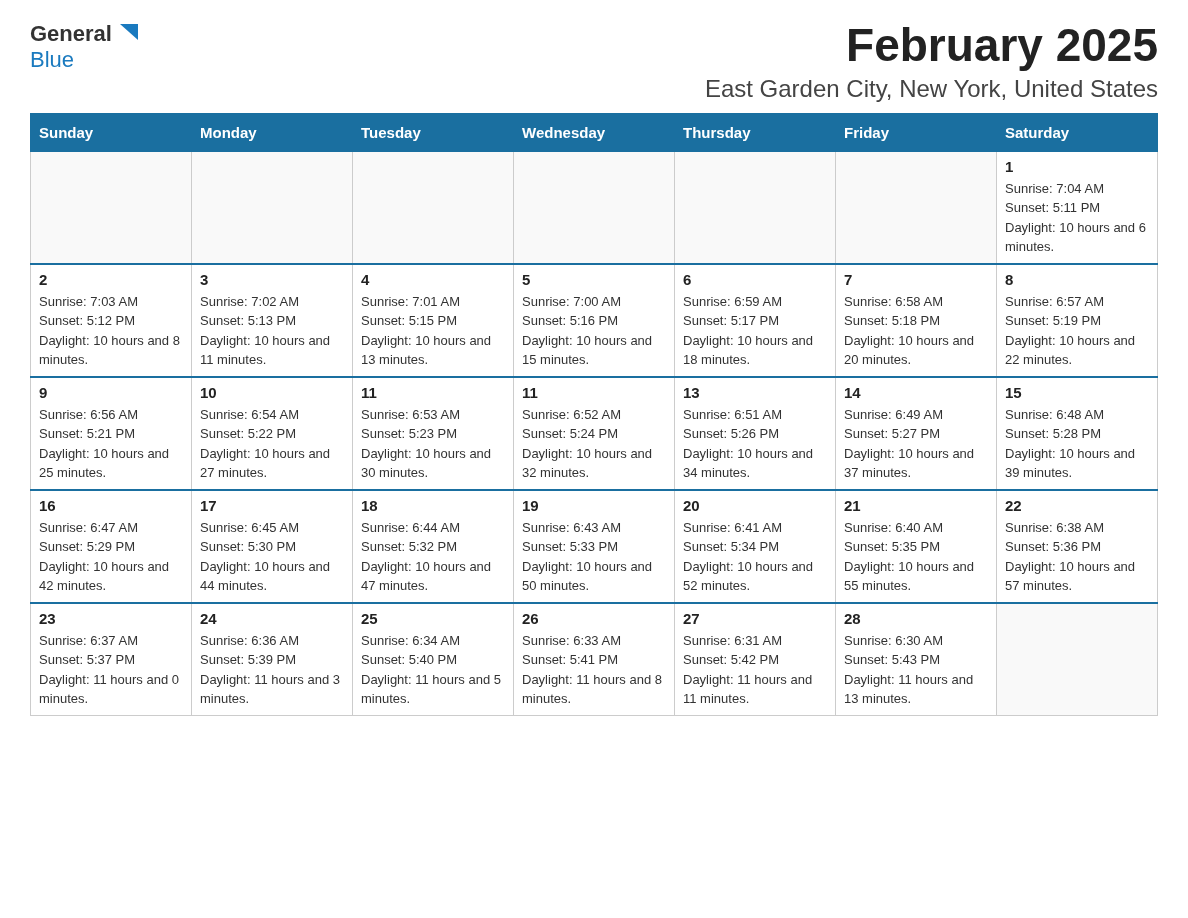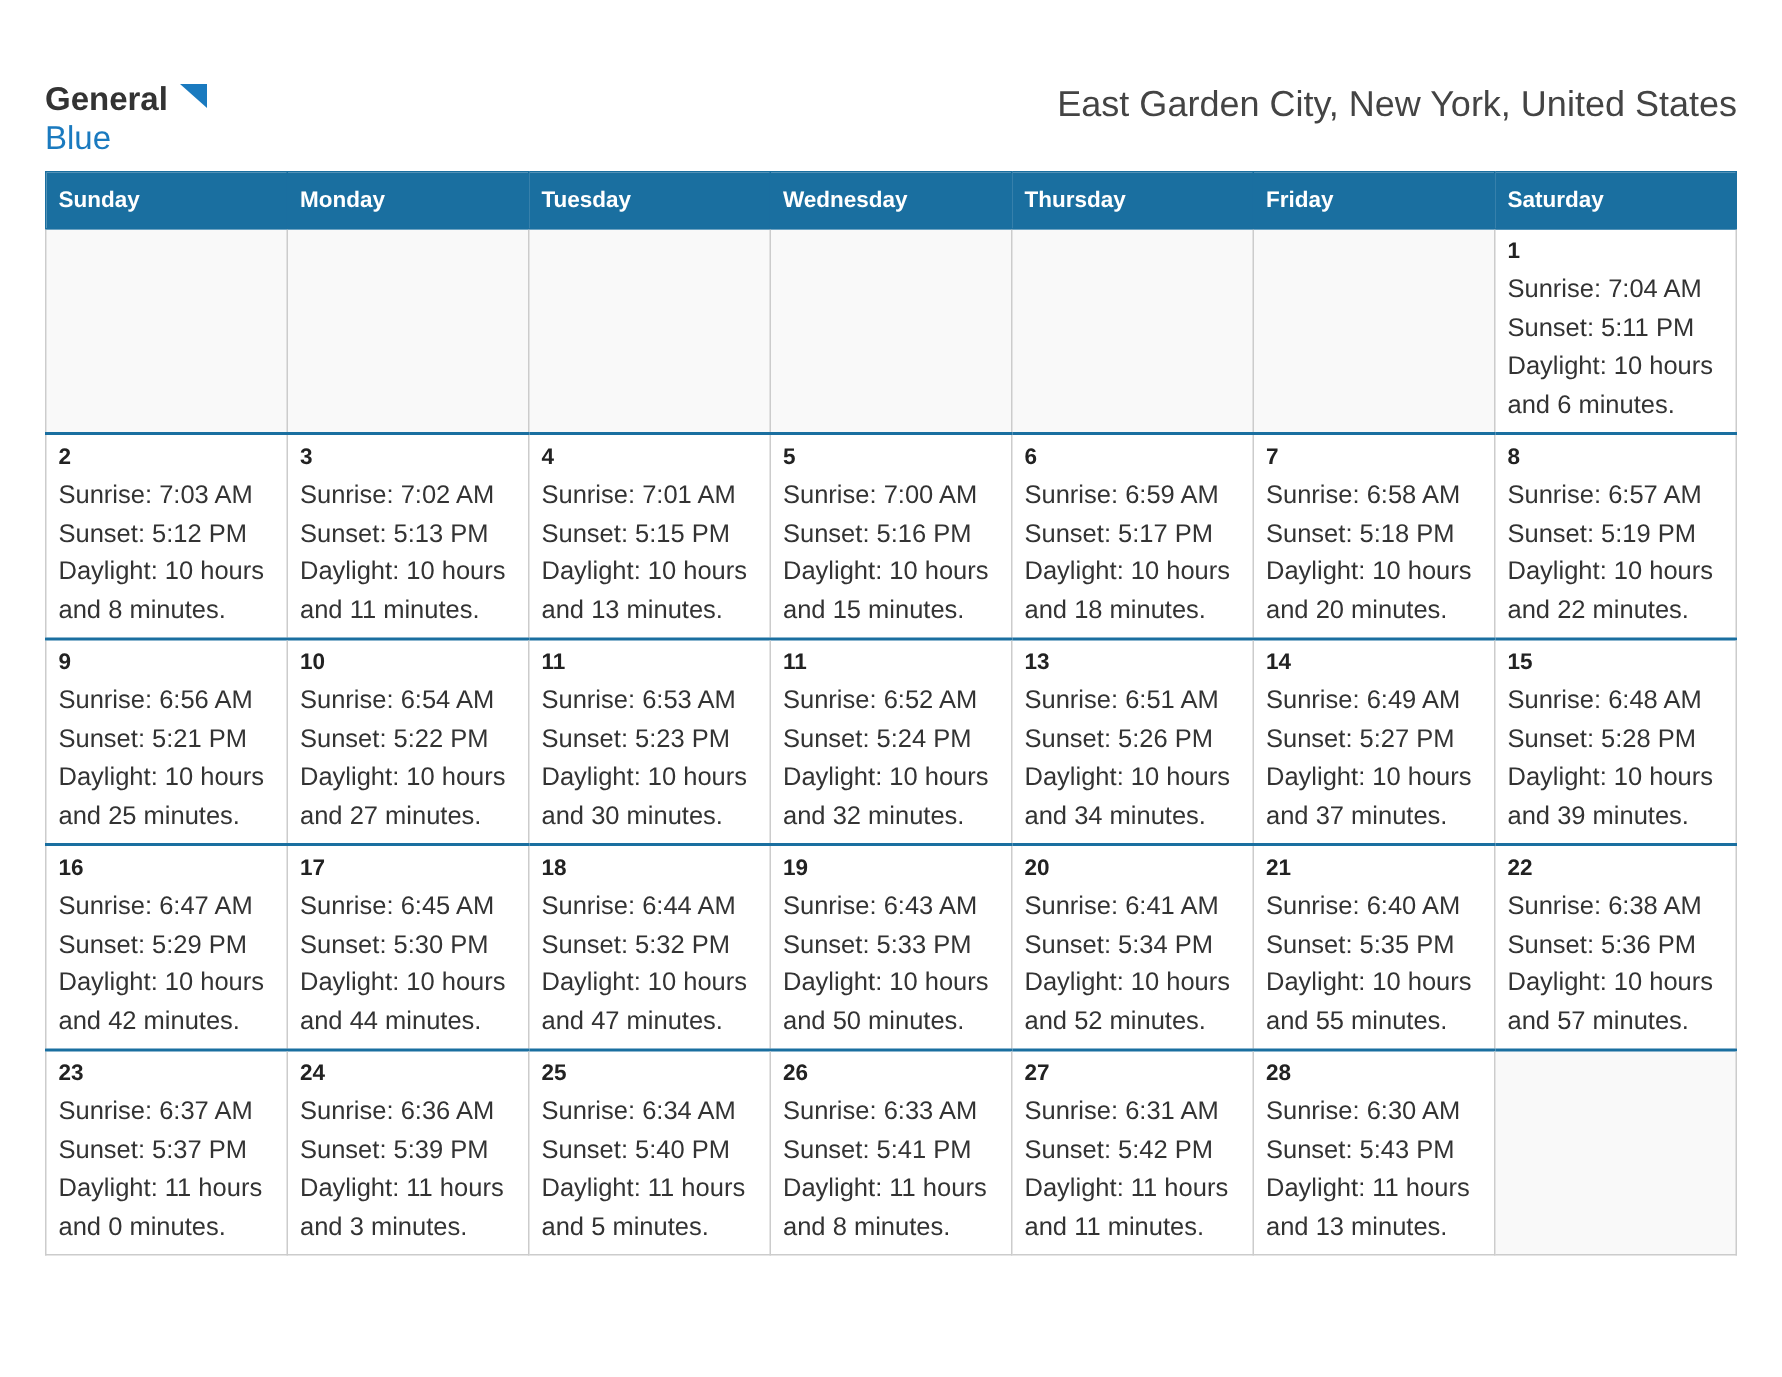--- a/index.html
+++ b/index.html
@@ -8,21 +8,20 @@
       background: #fff;
       padding: 20px 30px;
       width: 1188px;
       min-height: 918px;
     }
     .header-area {
       display: flex;
       justify-content: space-between;
       align-items: flex-start;
       margin-bottom: 10px;
-      margin-top: 32px;
     }
     .logo {
       display: flex;
       align-items: center;
       gap: 0px;
     }
     .logo-text-general {
       font-size: 22px;
       font-weight: bold;
       color: #333;
@@ -81,21 +80,21 @@
       width: 14.28%;
       min-height: 100px;
     }
     .day-number {
       font-size: 15px;
       font-weight: bold;
       color: #222;
       margin-bottom: 4px;
     }
     .day-info {
-      font-size: 17px;
+      font-size: 13px;
       color: #333;
       line-height: 1.5;
     }
     .empty-cell {
       background: #f9f9f9;
     }
     .row-border td {
       border-top: 2px solid #1a6fa0;
     }
   </style>
@@ -108,20 +107,21 @@
       <div class="logo-top-row">
         <span class="logo-text-general">General</span>
         <svg class="logo-icon" viewBox="0 0 28 28">
           <polygon points="6,4 24,4 24,20" fill="#1a7abf"></polygon>
         </svg>
       </div>
       <span class="logo-text-blue">Blue</span>
     </div>
   </div>
   <div class="title-area">
+    <div class="calendar-title">February 2025</div>
     <div class="calendar-subtitle">East Garden City, New York, United States</div>
   </div>
 </div>
 
 <table class="calendar">
   <thead>
     <tr>
     <th>Sunday</th>
         <th>Monday</th>
         <th>Tuesday</th>

